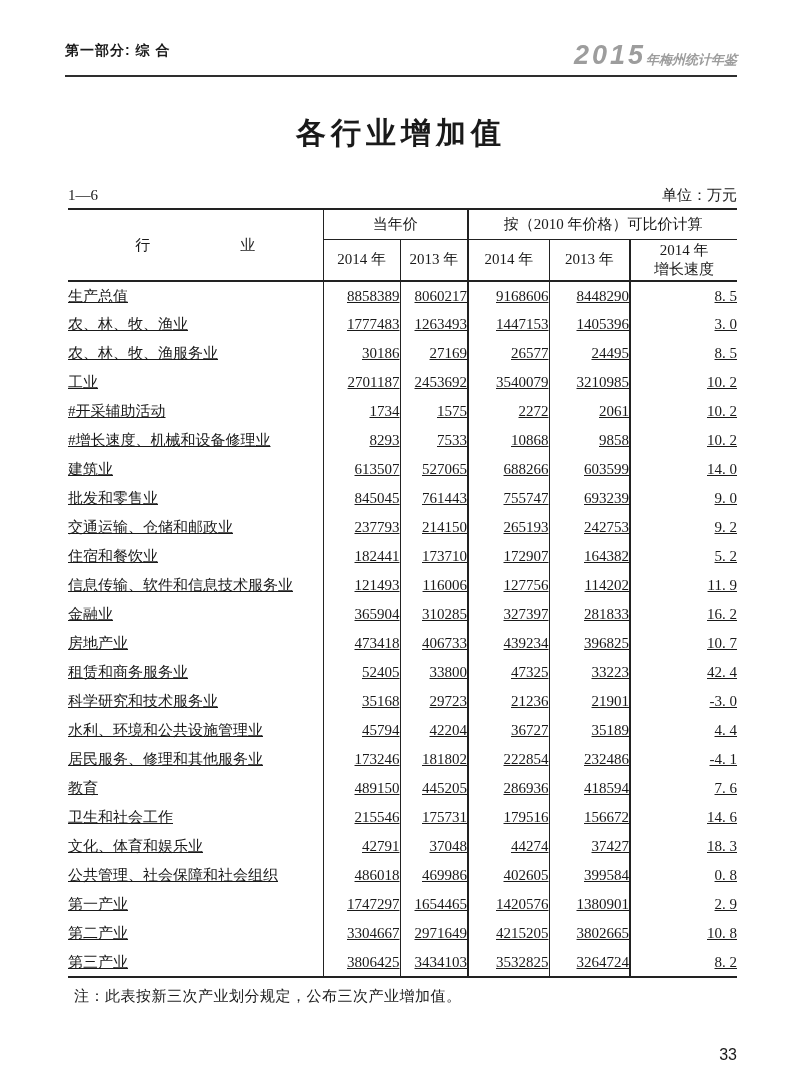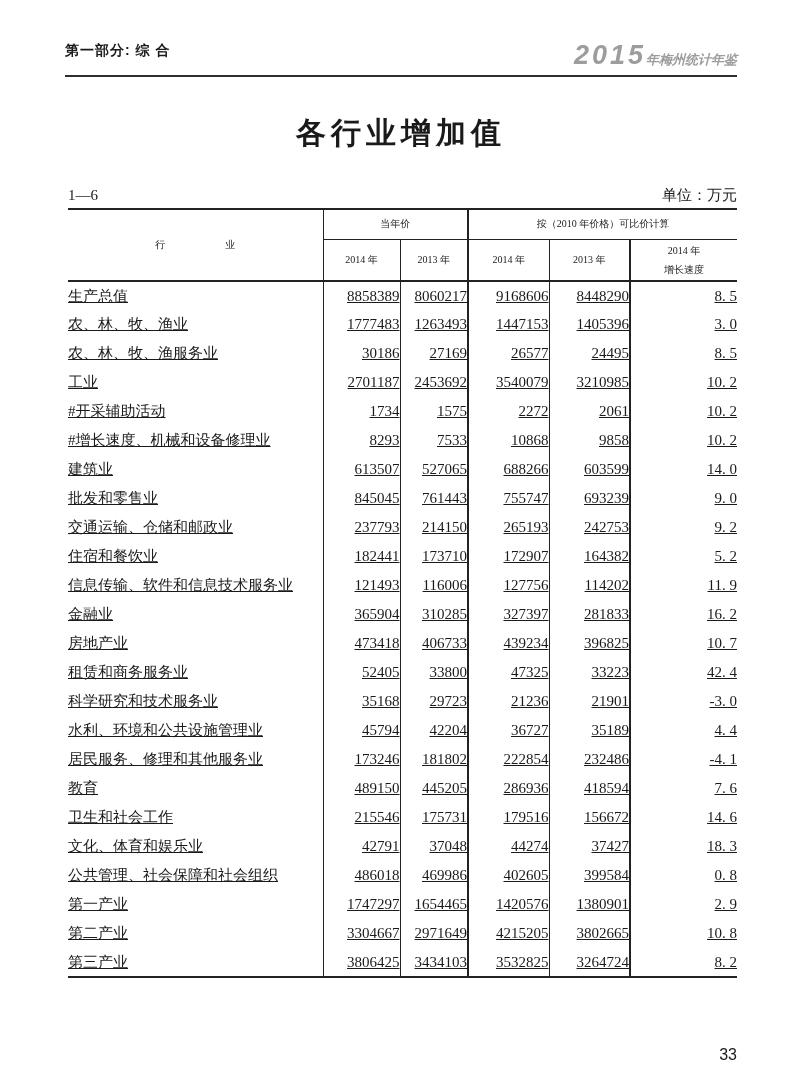--- a/index.html
+++ b/index.html
@@ -63,21 +63,21 @@
   table.data-table {
     border-collapse: collapse;
     table-layout: fixed;
     width: 669px;
     margin-left: 3px;
     margin-top: 3px;
     border-top: 2px solid #222;
     border-bottom: 2px solid #222;
     font-size: 15px;
   }
-  .data-table th { font-weight: normal; font-size: 10px; text-align: center; padding: 0; }
+  .data-table th { font-weight: normal; font-size: 15px; text-align: center; padding: 0; }
   .data-table td { padding: 0; }
   tr.h1 { height: 30px; }
   tr.h2 { height: 42px; }
   tbody tr { height: 29px; text-decoration: underline; }
 
   .b1 { border-right: 1px solid #222; }
   .b2 { border-right: 2px solid #222; }
   .th-industry { border-bottom: 2px solid #222; }
   .hb1 { border-bottom: 1px solid #222; }
   .hb2 { border-bottom: 2px solid #222; }
@@ -359,16 +359,17 @@
     <td class="td-label b1 ind-1">第三产业</td>
     <td class="td-num b1">3806425</td>
     <td class="td-num b2">3434103</td>
     <td class="td-num b1">3532825</td>
     <td class="td-num b2">3264724</td>
     <td class="td-pct">8. 2</td>
   </tr>
 </tbody>
     </table>
 
+    <div class="footnote">注：此表按新三次产业划分规定，公布三次产业增加值。</div>
   </div>
 
   <div class="page-number">33</div>
 </div>
 
 </body></html>

